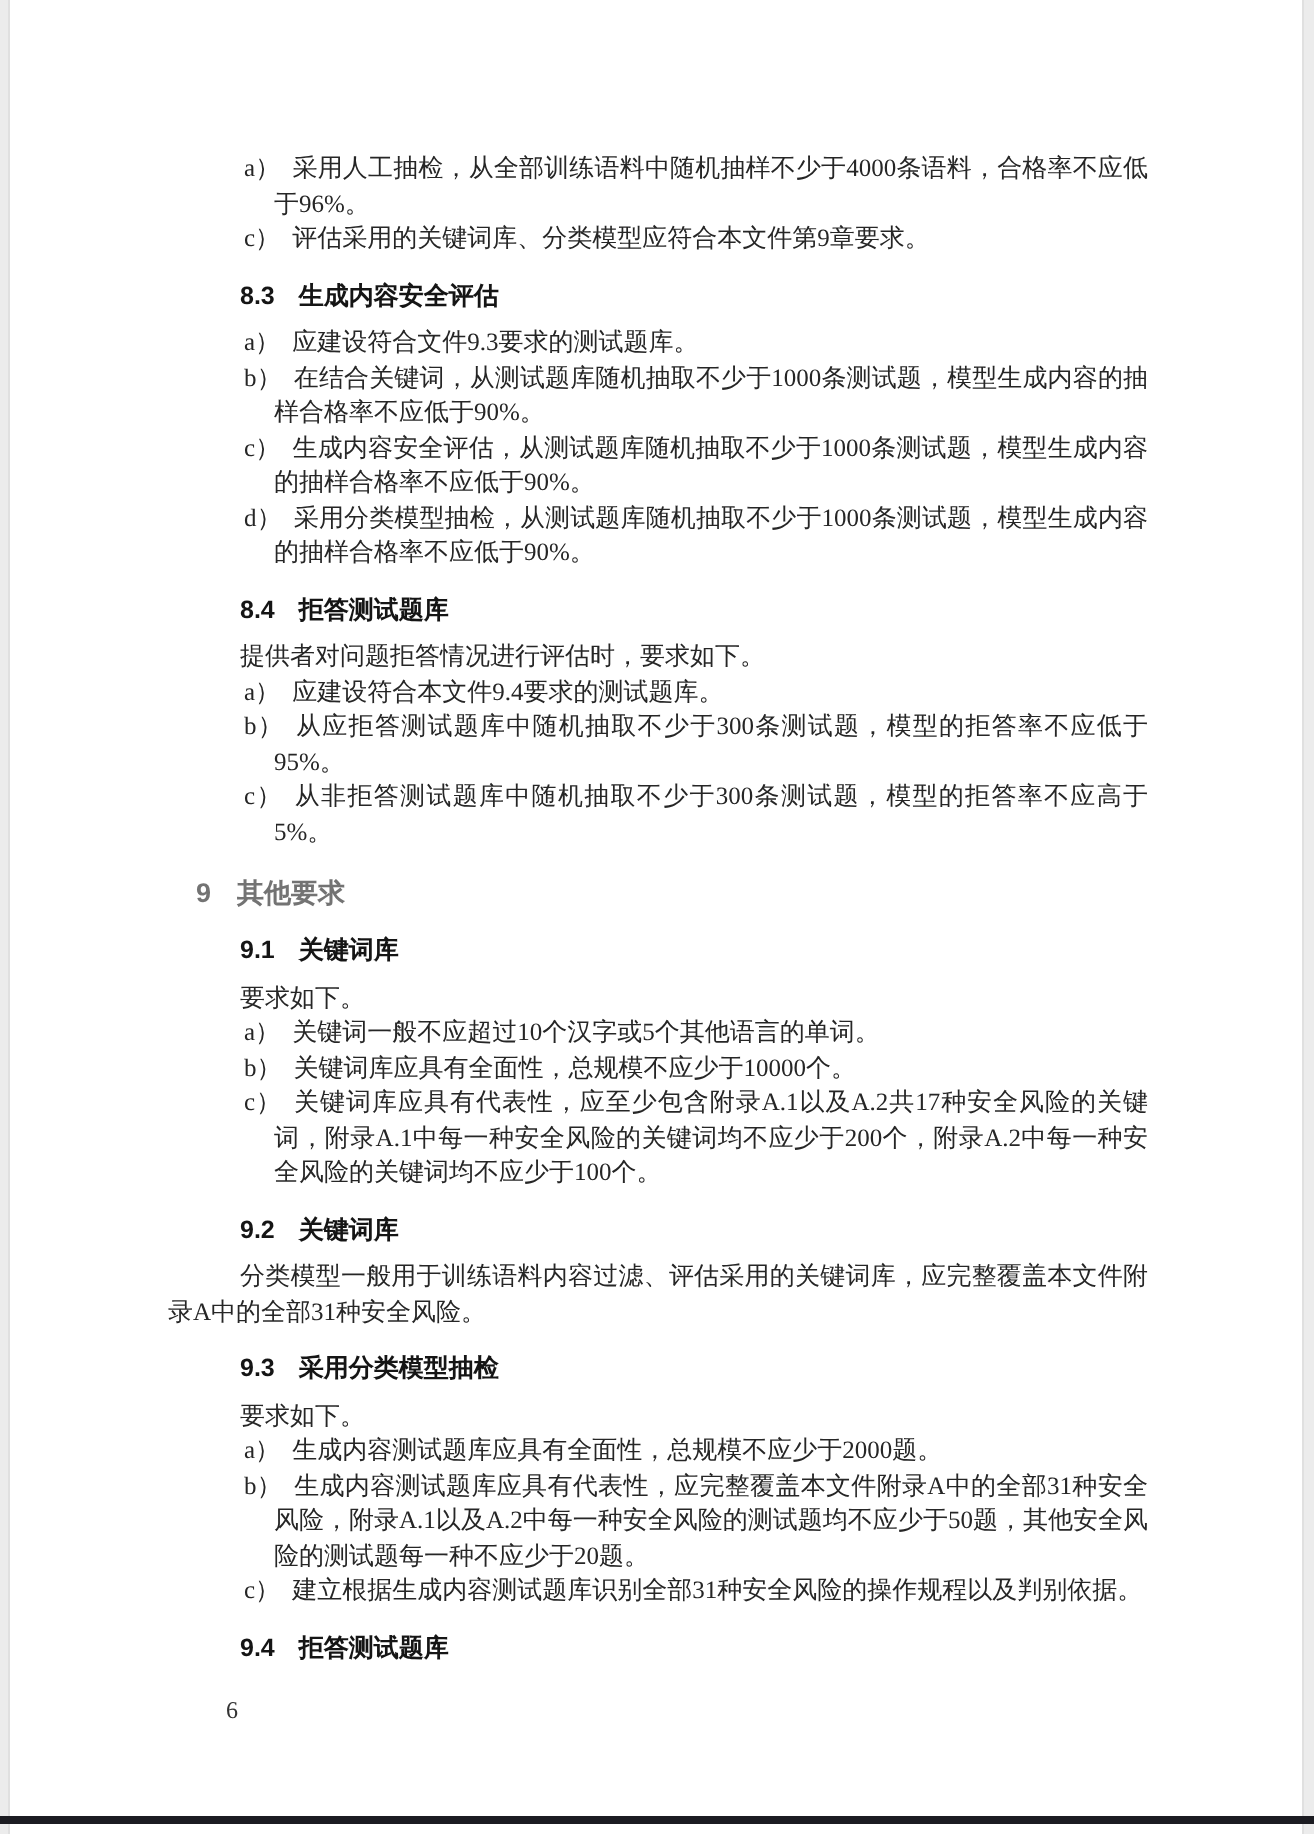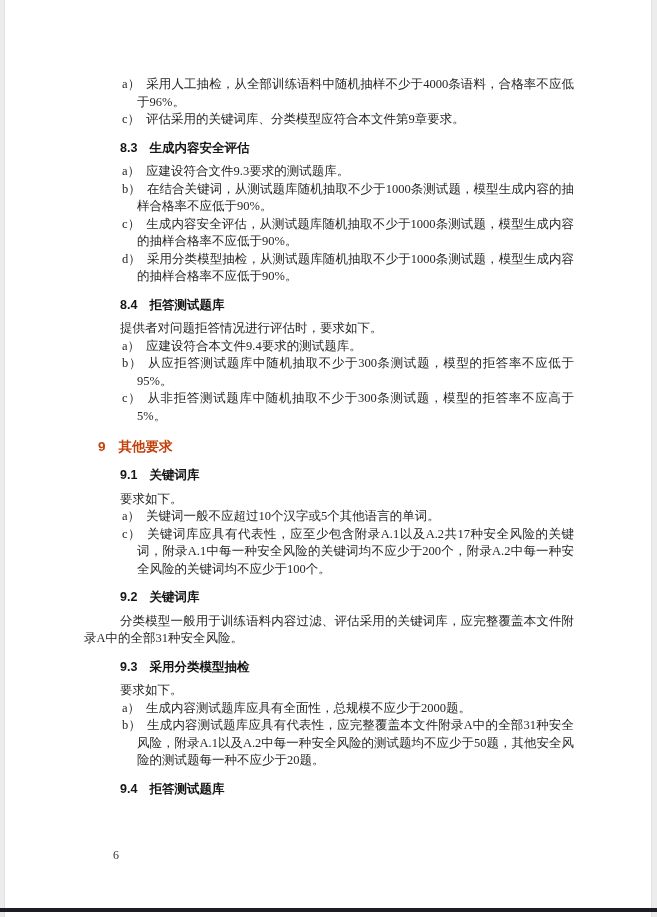--- a/index.html
+++ b/index.html
@@ -65,21 +65,21 @@
     line-height: 17.5px;
     color: #151515;
     margin: 11px 0 6px 36px;
   }
   .h2 .hnum { margin-right: 12px; font-family: "Liberation Sans", "DejaVu Sans", sans-serif; }
   .h1 {
     font-family: "Liberation Sans", "DejaVu Sans", sans-serif;
     font-weight: 700;
     font-size: 13.5px;
     line-height: 18px;
-    color: #c2410c;
+    color: #737373;
     margin: 13px 0 8px 14px;
   }
   .h1 .hnum { margin-right: 13px; }
   .page-num {
     position: absolute;
     left: 113px; top: 848px;
     font-size: 12px;
     color: #333333;
   }
 </style>
@@ -103,29 +103,31 @@
     <p class="para">提供者对问题拒答情况进行评估时，要求如下。</p>
     <p class="li"><span class="marker">a）</span><span>应建设符合本文件9.4要求的测试题库。</span></p>
     <p class="li"><span class="marker">b）</span><span>从应拒答测试题库中随机抽取不少于300条测试题，模型的拒答率不应低于95%。</span></p>
     <p class="li"><span class="marker">c）</span><span>从非拒答测试题库中随机抽取不少于300条测试题，模型的拒答率不应高于5%。</span></p>
 
     <h2 class="h1"><span class="hnum">9</span><span>其他要求</span></h2>
 
     <h3 class="h2"><span class="hnum">9.1</span><span>关键词库</span></h3>
     <p class="para">要求如下。</p>
     <p class="li"><span class="marker">a）</span><span>关键词一般不应超过10个汉字或5个其他语言的单词。</span></p>
+    <p class="li"><span class="marker">b）</span><span>关键词库应具有全面性，总规模不应少于10000个。</span></p>
     <p class="li"><span class="marker">c）</span><span>关键词库应具有代表性，应至少包含附录A.1以及A.2共17种安全风险的关键词，附录A.1中每一种安全风险的关键词均不应少于200个，附录A.2中每一种安全风险的关键词均不应少于100个。</span></p>
 
     <h3 class="h2"><span class="hnum">9.2</span><span>关键词库</span></h3>
     <p class="para">分类模型一般用于训练语料内容过滤、评估采用的关键词库，应完整覆盖本文件附录A中的全部31种安全风险。</p>
 
     <h3 class="h2"><span class="hnum">9.3</span><span>采用分类模型抽检</span></h3>
     <p class="para">要求如下。</p>
     <p class="li"><span class="marker">a）</span><span>生成内容测试题库应具有全面性，总规模不应少于2000题。</span></p>
     <p class="li"><span class="marker">b）</span><span>生成内容测试题库应具有代表性，应完整覆盖本文件附录A中的全部31种安全风险，附录A.1以及A.2中每一种安全风险的测试题均不应少于50题，其他安全风险的测试题每一种不应少于20题。</span></p>
+    <p class="li"><span class="marker">c）</span><span>建立根据生成内容测试题库识别全部31种安全风险的操作规程以及判别依据。</span></p>
 
     <h3 class="h2"><span class="hnum">9.4</span><span>拒答测试题库</span></h3>
 
   </div>
 
   <div class="page-num">6</div>
 </div>
 
 <div class="viewport-edge-left"></div>
 <div class="viewport-edge-right"></div>

